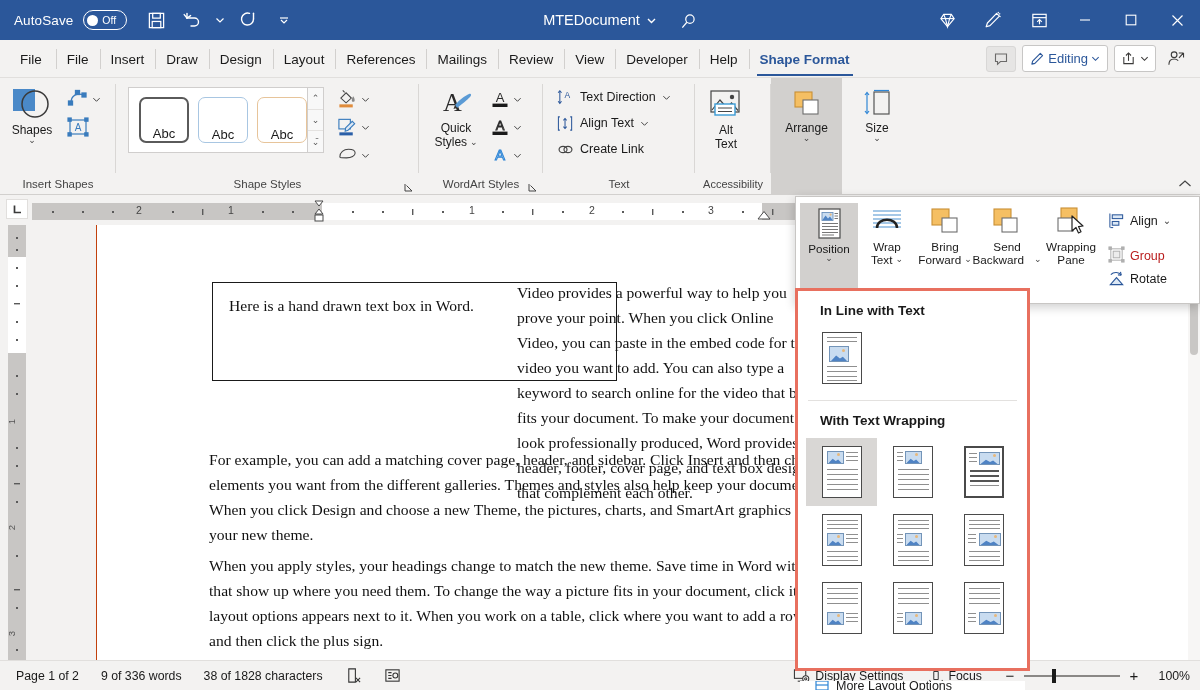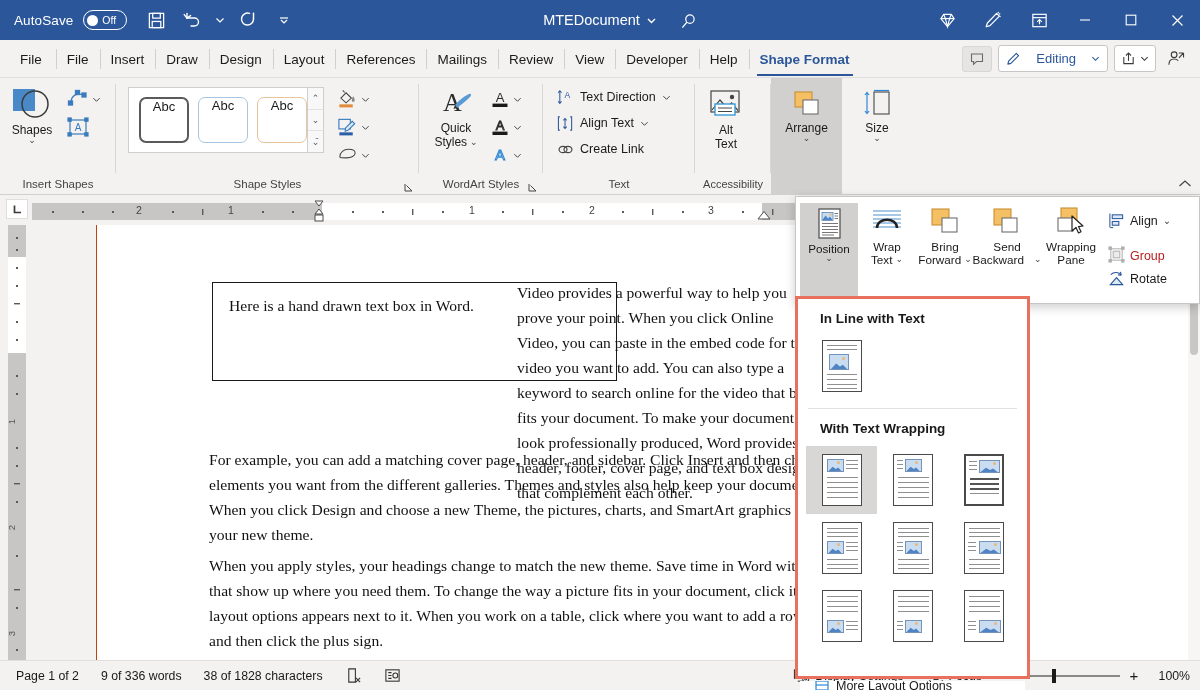--- a/index.html
+++ b/index.html
@@ -64,21 +64,21 @@
   .tab.active::after {
     content:""; position:absolute; left:8px; right:8px; bottom:2px; height:2.5px; background:#2b579a;
   }
   .tabstrip-right { margin-left:auto; display:flex; align-items:center; gap:6px; padding-right:10px; }
   .comment-btn {
     width:30px; height:26px; background:#e6e5e4; border:1px solid #d8d7d6; border-radius:3px;
     display:flex; align-items:center; justify-content:center;
   }
   .editing-btn {
     height:27px; border:1px solid #c7c6c5; border-radius:3px; background:#fff;
-    display:flex; align-items:center; gap:15px; padding:0 7px; font-size:13px; color:#2b579a;
+    display:flex; align-items:center; gap:3px; padding:0 7px; font-size:13px; color:#2b579a;
   }
   .share-btn {
     height:27px; border:1px solid #c7c6c5; border-radius:3px; background:#fff;
     display:flex; align-items:center; gap:4px; padding:0 6px;
   }
   .people-btn { width:28px; height:27px; display:flex; align-items:center; justify-content:center; }
 
   
   .ribbon {
     height:117px; background:#f3f2f1; display:flex; position:relative;
@@ -103,21 +103,21 @@
   .bigbtn .cap { text-align:center; }
   .chev { display:block; line-height:7px; font-size:9px; color:#444; }
 
   
   .shapegal {
     background:#fff; border:1px solid #d0cecd; width:180px; height:66px; margin-top:5px;
     display:flex; align-items:center; gap:9px; padding-left:10px;
   }
   .shapethumb {
     width:52px; height:46px; border-radius:7px; background:#fff;
-    display:flex; align-items:flex-start; justify-content:center; font-size:13px;
+    display:flex; align-items:flex-end; justify-content:center; font-size:13px;
   }
   .sscroll {
     width:16px; height:66px; margin-top:5px; border:1px solid #d0cecd; border-left:none;
     background:#f8f8f8; display:flex; flex-direction:column;
   }
   .sscroll div { flex:1; display:flex; align-items:center; justify-content:center; font-size:9px; color:#555; border-bottom:1px solid #e4e2e0;}
   .sscroll div:last-child{border-bottom:none;}
 
   .minicol { display:flex; flex-direction:column; gap:2px; padding-top:4px; }
   .minirow { display:flex; align-items:center; gap:3px; height:26px; padding:0 3px; }
@@ -133,21 +133,21 @@
     display:flex; flex-direction:column; align-items:center; width:58px;
     font-size:11.7px; line-height:13px; color:#1a1a1a; padding-top:3px; text-align:center;
   }
   .ap-btn.sel { background:#d2d0ce; }
   .ap-right { display:flex; flex-direction:column; gap:2px; padding-left:6px; padding-top:4px; }
   .ap-right .r { display:flex; align-items:center; gap:5px; font-size:12.5px; height:27px; }
   .ap-right .r.dis { color:#b91c1c;align-items:flex-end; }
 
   
   .posgal {
-    position:absolute; left:795px; top:296px; width:235px; height:383px;
+    position:absolute; left:795px; top:288px; width:235px; height:383px;
     background:#fff; border:3px solid #e8705f; z-index:50; overflow:hidden;
   }
   .posgal .hdr { font-size:13.5px; font-weight:bold; padding:12px 0 6px 22px; color:#1a1a1a;}
   .posgal .sep { height:1px; background:#e3e1df; margin:6px 10px 0 10px;}
   .inline-row { padding:8px 0 10px 24px; }
   .grid3 { display:grid; grid-template-columns:repeat(3,1fr); padding:4px 8px 0 8px; }
   .cell { display:flex; align-items:center; justify-content:center; height:68px; }
   .cell.sel { background:#d9d7d5; }
 
   

